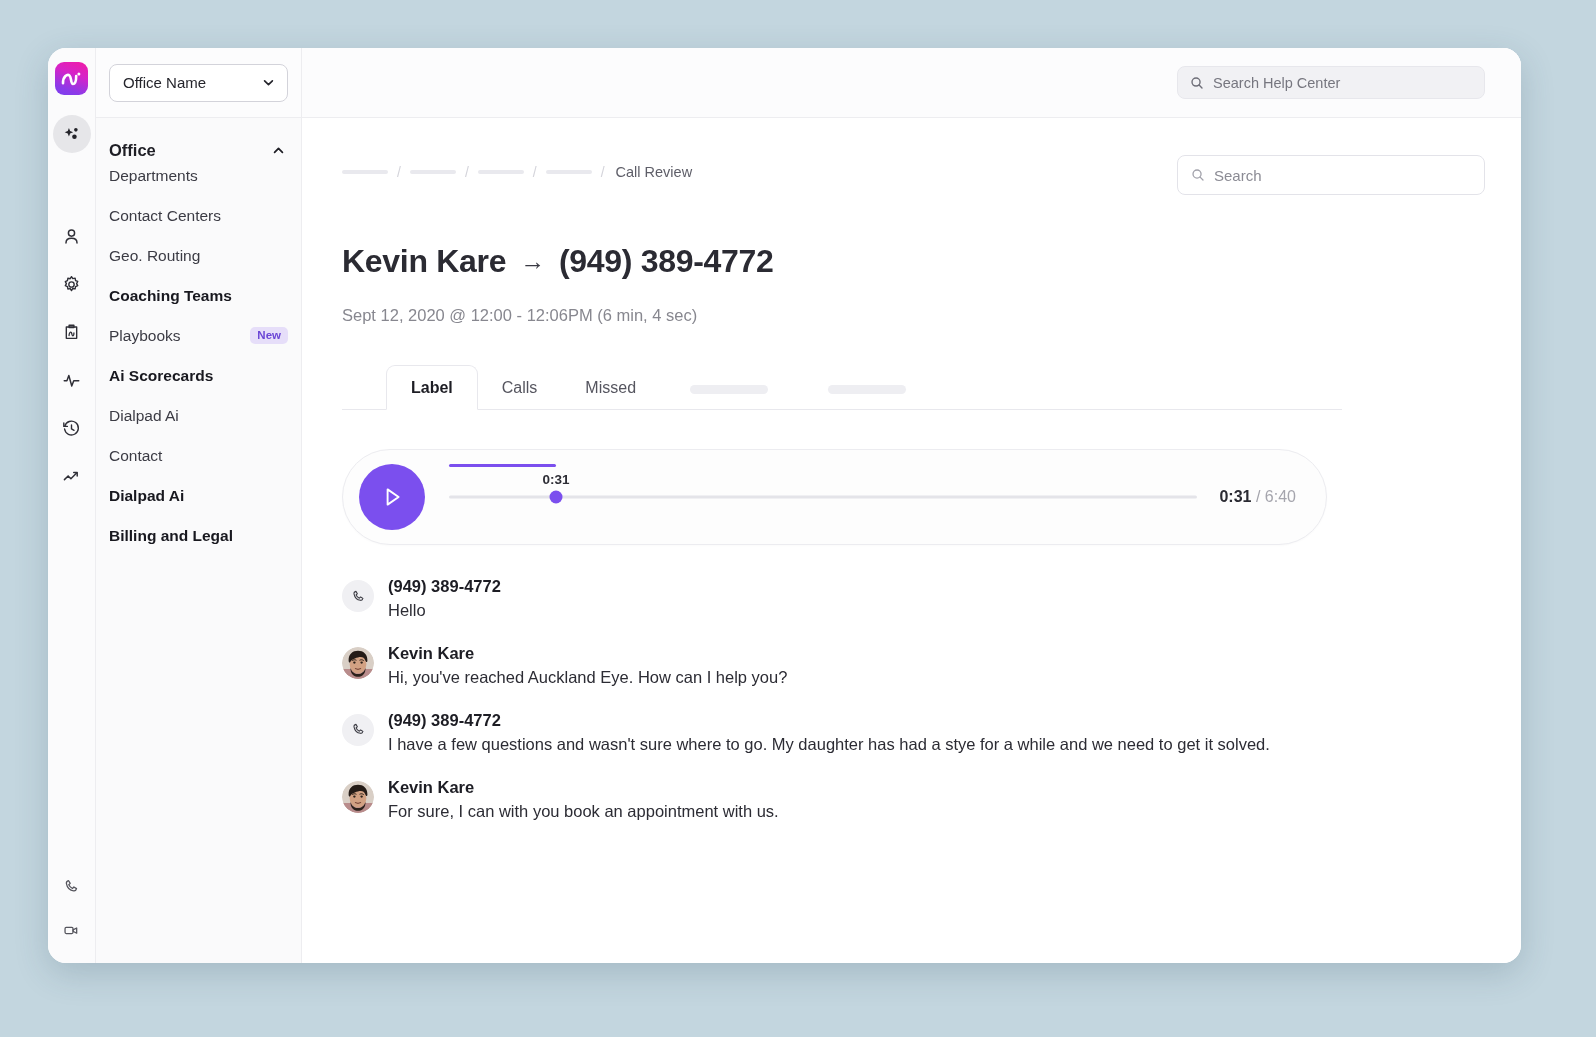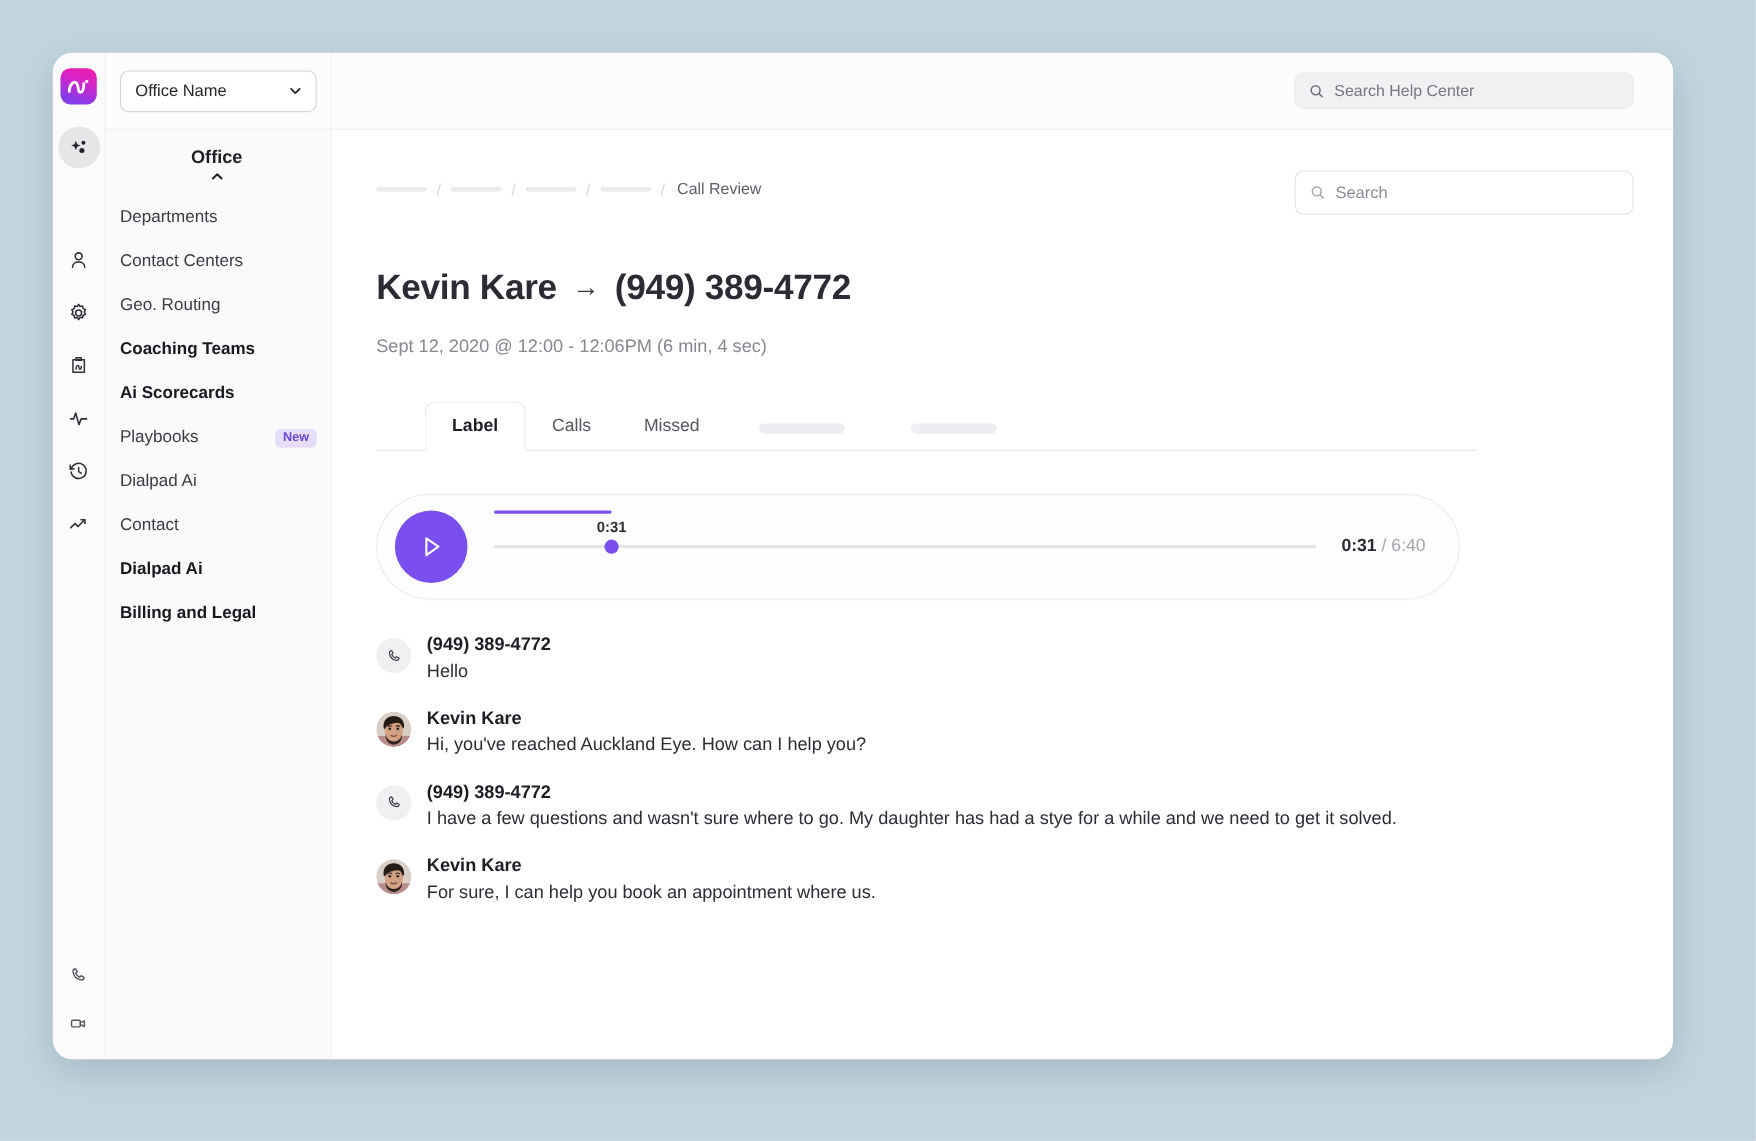--- a/index.html
+++ b/index.html
@@ -100,25 +100,24 @@
   .nav-list { padding: 16px 0 0 0; }
   .nav-group-head {
     display: flex;
     align-items: center;
     justify-content: space-between;
     padding: 0 16px 0 13px;
     height: 33px;
     font-size: 16.5px;
     font-weight: 600;
     color: #1e1e25;
-    flex-direction: column;
   }
   .nav-item {
     display: flex;
-    align-items: flex-end;
+    align-items: flex-start;
     justify-content: space-between;
     height: 40px;
     padding: 0 13px 0 13px;
     font-size: 15.5px;
     color: #3b3b44;
   }
   .nav-item.strong { color: #18181f; font-weight: 600; }
   .badge-new {
     background: #e6def9;
     color: #6b46d6;
@@ -503,26 +502,26 @@
       </div>
       <div class="nav-item">
         <span>Contact Centers</span>
       </div>
       <div class="nav-item">
         <span>Geo. Routing</span>
       </div>
       <div class="nav-item strong">
         <span>Coaching Teams</span>
       </div>
-      <div class="nav-item strong">
-        <span>Ai Scorecards</span>
-      </div>
       <div class="nav-item">
         <span>Playbooks</span>
         <span class="badge-new">New</span>
+      </div>
+      <div class="nav-item strong">
+        <span>Ai Scorecards</span>
       </div>
       <div class="nav-item">
         <span>Dialpad Ai</span>
       </div>
       <div class="nav-item">
         <span>Contact</span>
       </div>
       <div class="nav-item strong">
         <span>Dialpad Ai</span>
       </div>
@@ -691,21 +690,21 @@
                   <path d="M8.6 20.5c.6 4.1 3.6 6.6 7.4 6.6s6.8-2.5 7.4-6.6c.4 3.2-.6 6-2.7 7.7-2.8 2.2-6.6 2.2-9.4 0-2.1-1.7-3.1-4.5-2.7-7.7z" fill="#2c211b"></path>
                   <ellipse cx="12.4" cy="15.6" rx="1.25" ry="1.15" fill="#2a201a"></ellipse>
                   <ellipse cx="19.6" cy="15.6" rx="1.25" ry="1.15" fill="#2a201a"></ellipse>
                   <path d="M10.6 13.4c1-.8 2.4-.9 3.5-.3M21.4 13.4c-1-.8-2.4-.9-3.5-.3" stroke="#2a201a" stroke-width="1" fill="none" stroke-linecap="round"></path>
                   <path d="M13.4 21.6c1.6.9 3.6.9 5.2 0" stroke="#7d4a3c" stroke-width="1.1" fill="none" stroke-linecap="round"></path>
                 </g>
               </svg>
             </div>
             <div class="t-body">
               <div class="t-speaker">Kevin Kare</div>
-              <div class="t-text">For sure, I can help you book an appointment where us.</div>
+              <div class="t-text">For sure, I can with you book an appointment with us.</div>
             </div>
           </div>
 
         </div>
 
       </div>
     </div>
   </div>
 </div>
 

